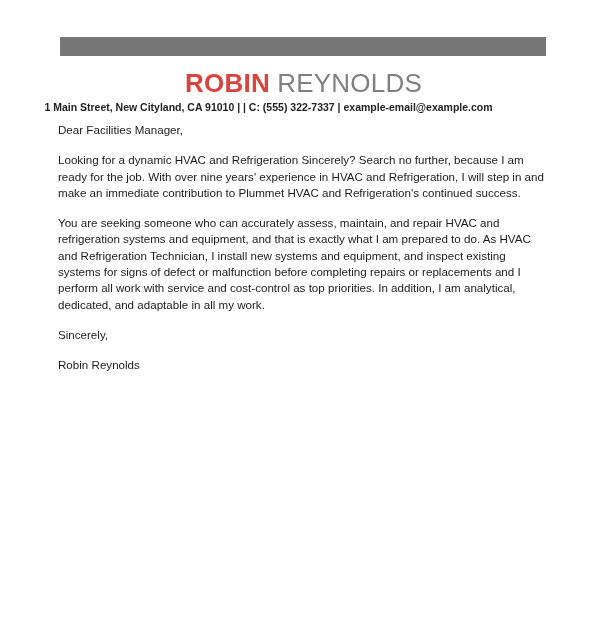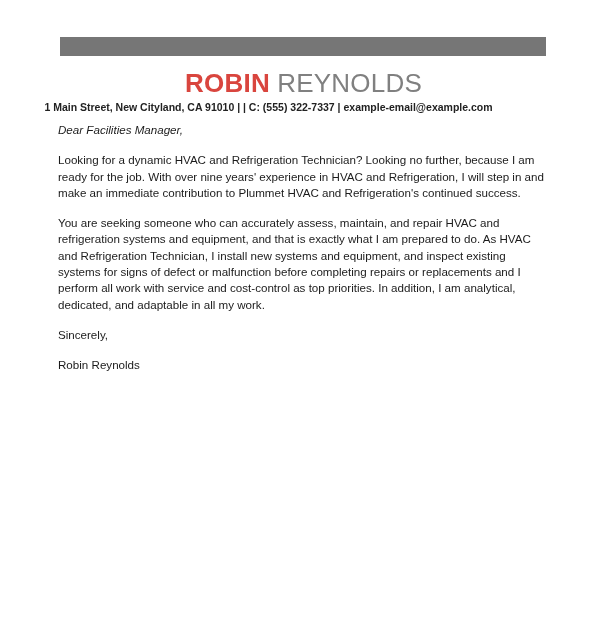--- a/index.html
+++ b/index.html
@@ -78,21 +78,20 @@
     font-size: 11.6px;
     line-height: 16.3px;
     color: #1b1b1b;
     text-align: left;
   }
   .letter-body p {
     margin: 0 0 14px 0;
   }
   .salutation {
     margin: 0 0 14px 0;
-    font-style: italic;
   }
   .closing {
     margin: 0 0 14px 0;
   }
   .signature {
     margin: 30px 0 0 0;
   }
 </style>
 </head>
 <body>
@@ -102,19 +101,19 @@
   <div class="header-bar"></div>
 
   <div class="name-line">
     <span class="name-first">ROBIN</span><span class="name-last"> REYNOLDS</span>
   </div>
 
   <div class="contact-line">1 Main Street, New Cityland, CA 91010 | | C: (555) 322-7337 | example-email@example.com</div>
 
   <div class="letter-body">
     <p class="salutation">Dear Facilities Manager,</p>
-    <p>Looking for a dynamic HVAC and Refrigeration Technician? Looking no further, because I am ready for the job. With over nine years' experience in HVAC and Refrigeration, I will step in and make an immediate contribution to Plummet HVAC and Refrigeration's continued success.</p>
+    <p>Looking for a dynamic HVAC and Refrigeration Sincerely? Search no further, because I am ready for the job. With over nine years' experience in HVAC and Refrigeration, I will step in and make an immediate contribution to Plummet HVAC and Refrigeration's continued success.</p>
     <p>You are seeking someone who can accurately assess, maintain, and repair HVAC and refrigeration systems and equipment, and that is exactly what I am prepared to do. As HVAC and Refrigeration Technician, I install new systems and equipment, and inspect existing systems for signs of defect or malfunction before completing repairs or replacements and I perform all work with service and cost-control as top priorities. In addition, I am analytical, dedicated, and adaptable in all my work.</p>
     <p class="closing">Sincerely,</p>
     <p class="signature">Robin Reynolds</p>
   </div>
 
 </div>
 
 </body></html>

